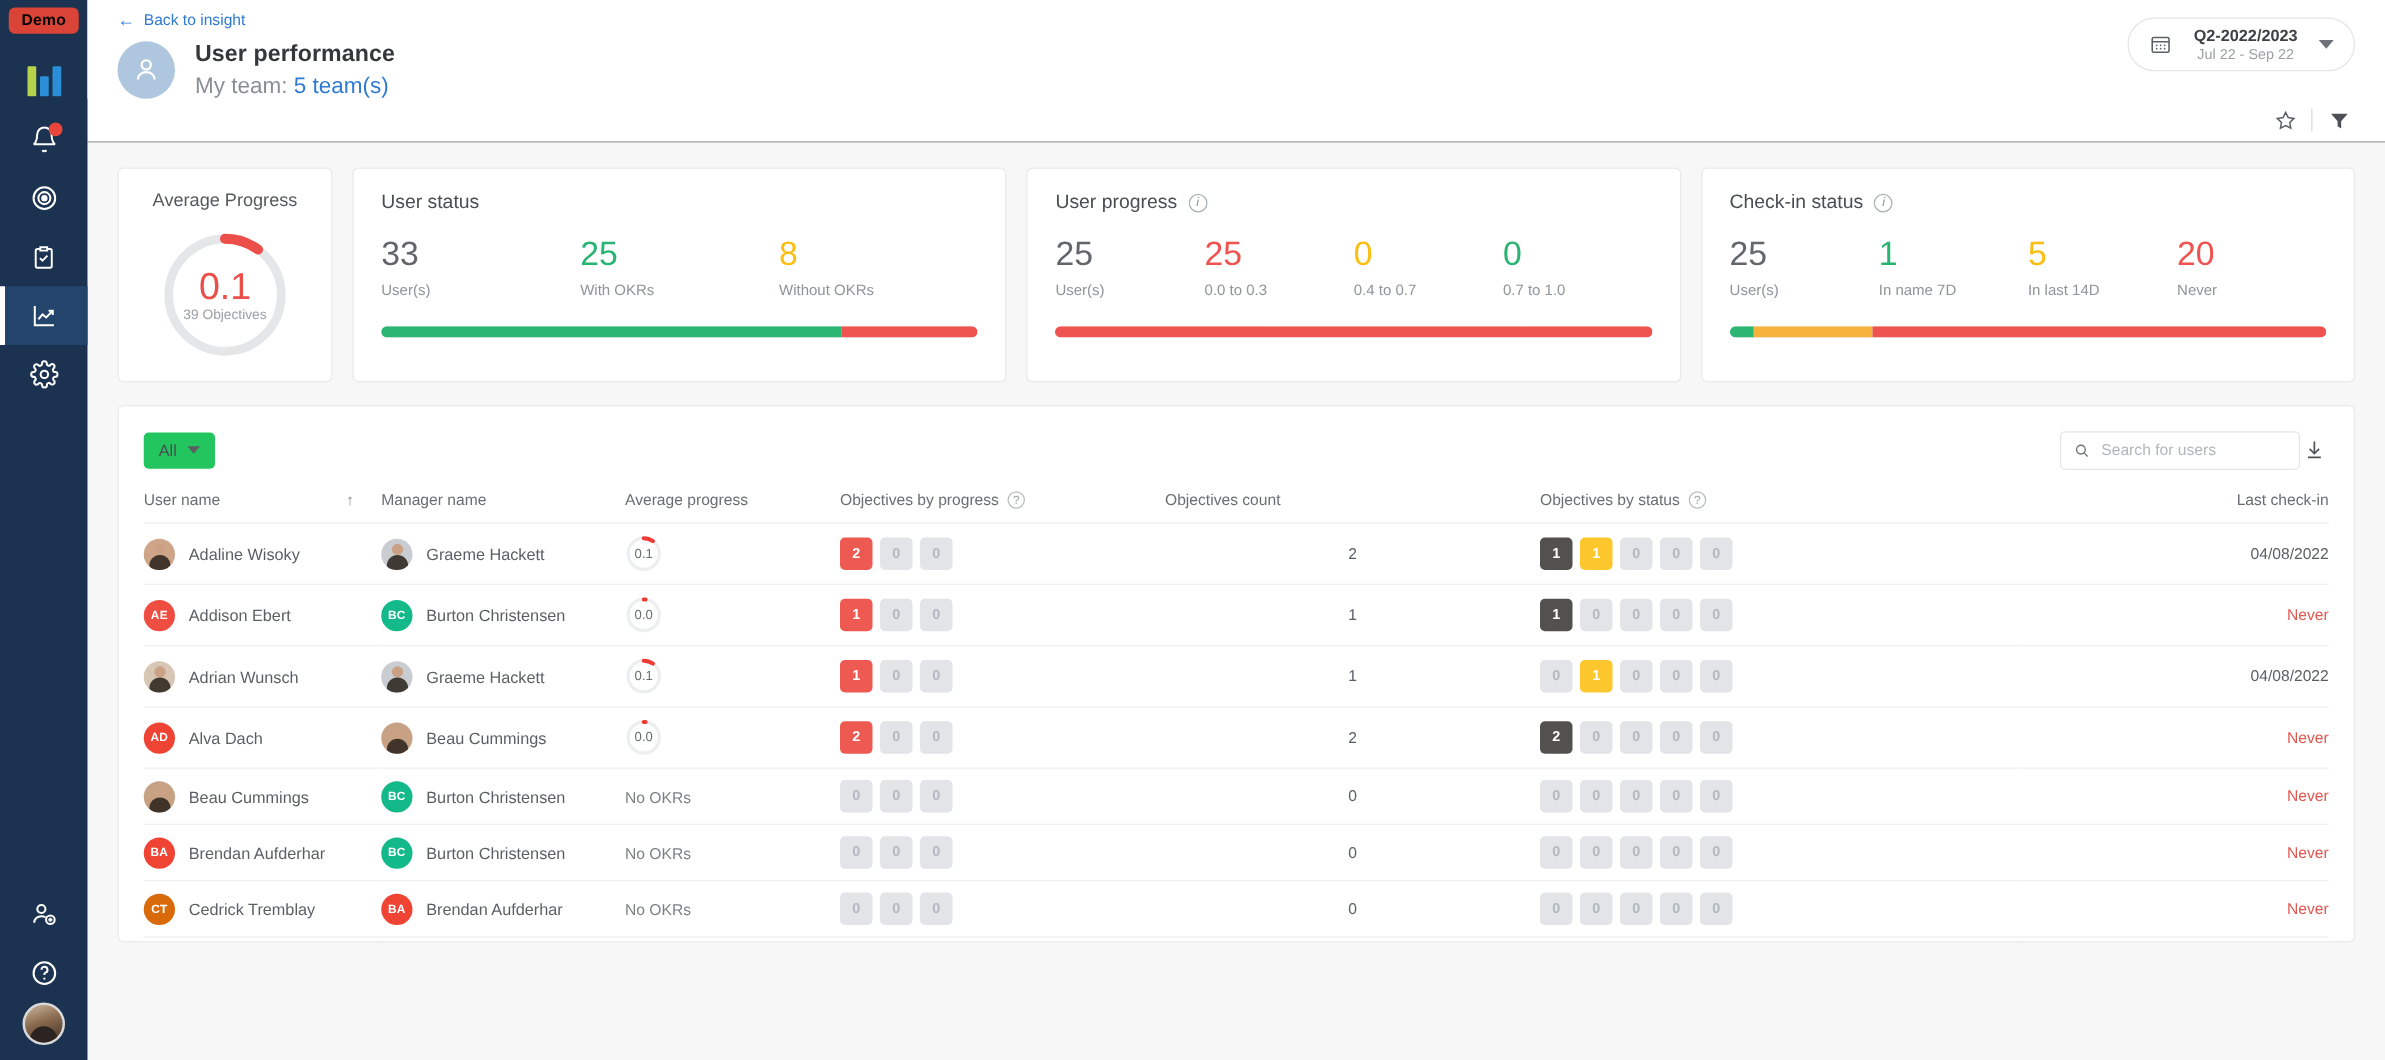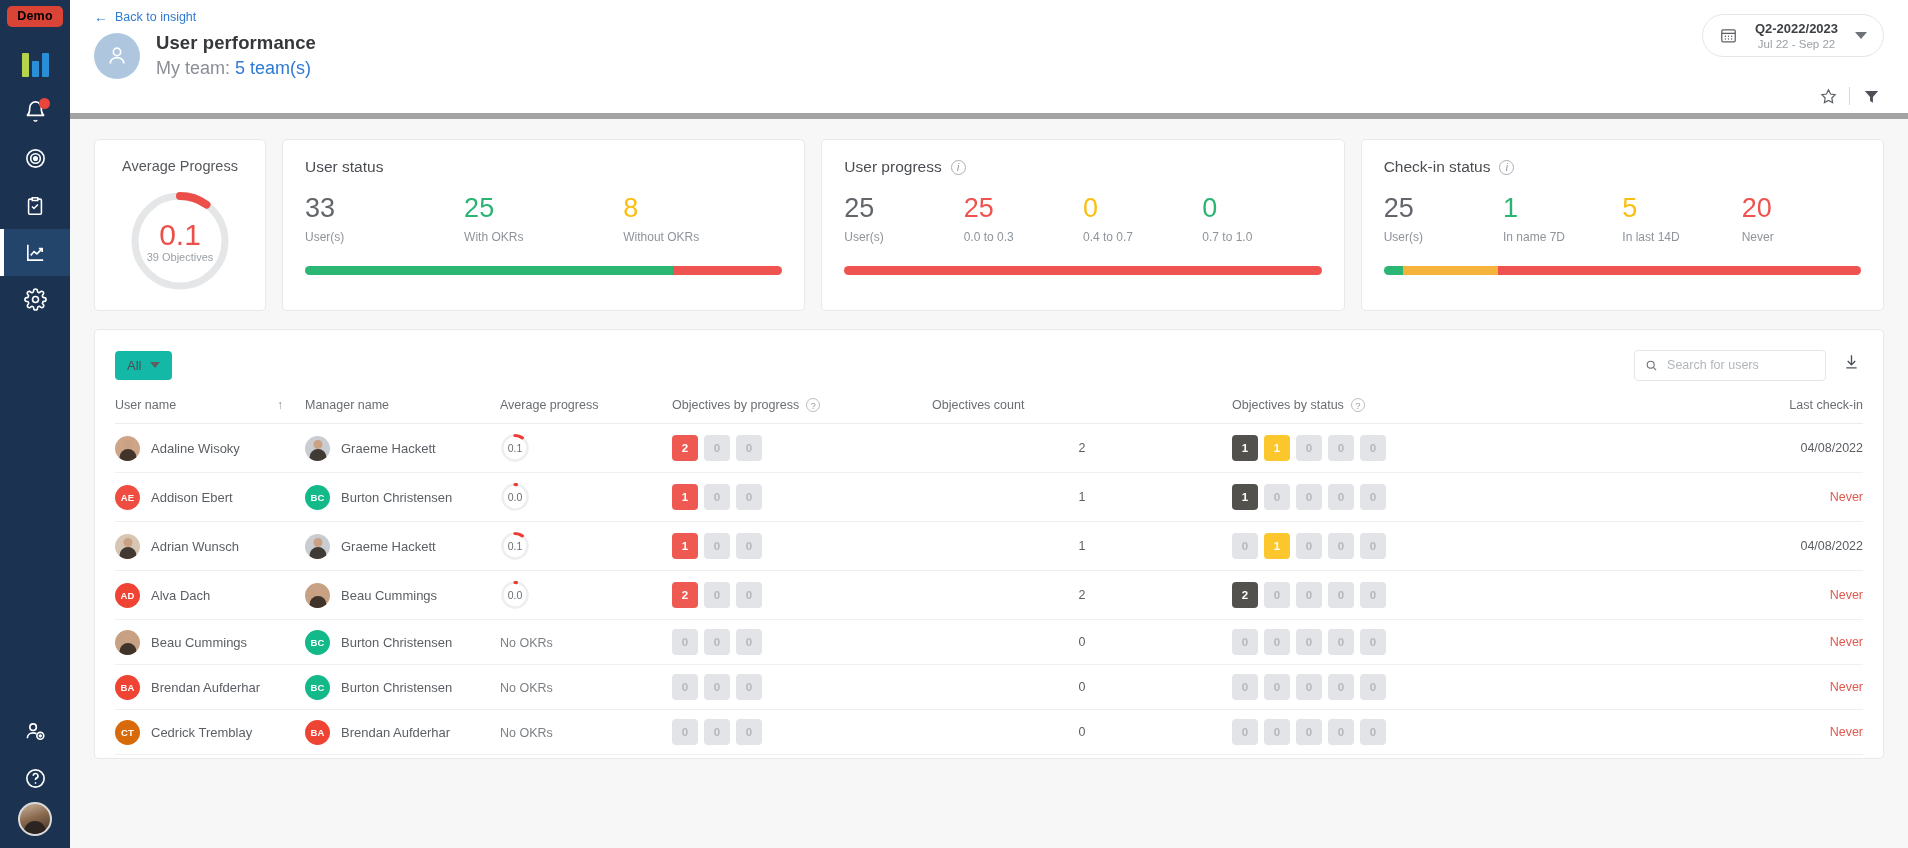--- a/index.html
+++ b/index.html
@@ -88,21 +88,21 @@
   .toolbar-row {
     height: 34px; display: flex; align-items: center; justify-content: flex-end;
     gap: 0px; padding-right: 20px; background: #fff;
   }
   .tb-icon { width: 34px; height: 30px; display: flex; align-items: center;
     justify-content: center; cursor: pointer; }
   .tb-div { width: 1px; height: 18px; background: #d7d9dc; margin: 0 4px; }
 
   .content {
     flex: 1 1 auto; background: #f7f7f8; padding: 20px 24px 0 24px;
-    overflow: hidden; border-top: 6px solid #a3a3a3;
+    overflow: hidden; border-top: 1px solid #a3a3a3;
   }
 
   
   .cards { display: flex; gap: 16px; align-items: stretch; }
   .card { background: #fff; border: 1px solid #e8e9eb; border-radius: 5px; }
   .card-progress { width: 172px; flex: 0 0 172px; padding: 18px 10px 16px;
     display: flex; flex-direction: column; align-items: center; }
   .card-title-sm { font-size: 14.5px; color: #55585c; }
   .donut { position: relative; width: 106px; height: 106px; margin-top: 14px; }
   .donut svg { transform: rotate(-90deg); display:block; }
@@ -128,25 +128,25 @@
   .bar { height: 9px; border-radius: 5px; overflow: hidden; display: flex;
     margin-top: 22px; background: #eceef0; }
   .bar i { display: block; height: 100%; }
 
   
   .panel { background: #fff; border: 1px solid #e8e9eb; border-radius: 5px;
     margin-top: 18px; padding: 12px 20px 0 20px; height: 430px; overflow: hidden; }
   .panel-top { display: flex; align-items: center; justify-content: space-between;
     height: 46px; }
   .select-all { display: inline-flex; align-items: center; gap: 9px;
-    background: #14b8a6; border-radius: 4px; padding: 7px 12px; font-size: 13px;
+    background: #22c55e; border-radius: 4px; padding: 7px 12px; font-size: 13px;
     color: #4a4d51; cursor: pointer; }
   .select-all .caret { border-top-color: #5a5e63; border-left-width: 5px;
     border-right-width: 5px; border-top-width: 6px; }
-  .panel-right { display: flex; align-items: flex-start; gap: 14px; }
+  .panel-right { display: flex; align-items: flex-end; }
   .search-box { display: flex; align-items: center; gap: 9px; width: 192px;
     border: 1px solid #e4e5e8; border-radius: 4px; padding: 7px 10px; }
   .search-box input { border: none; outline: none; font-size: 12.5px;
     color: #4a4d51; width: 100%; font-family: inherit; background: transparent; }
   .search-box input::placeholder { color: #b2b6bb; }
   .dl-icon { cursor: pointer; padding: 2px; }
 
   table { width: 100%; border-collapse: collapse; table-layout: fixed; }
   thead th { font-size: 12.5px; color: #6a6e73; font-weight: normal;
     text-align: left; padding: 10px 0 11px; border-bottom: 1px solid #ebecee; }

